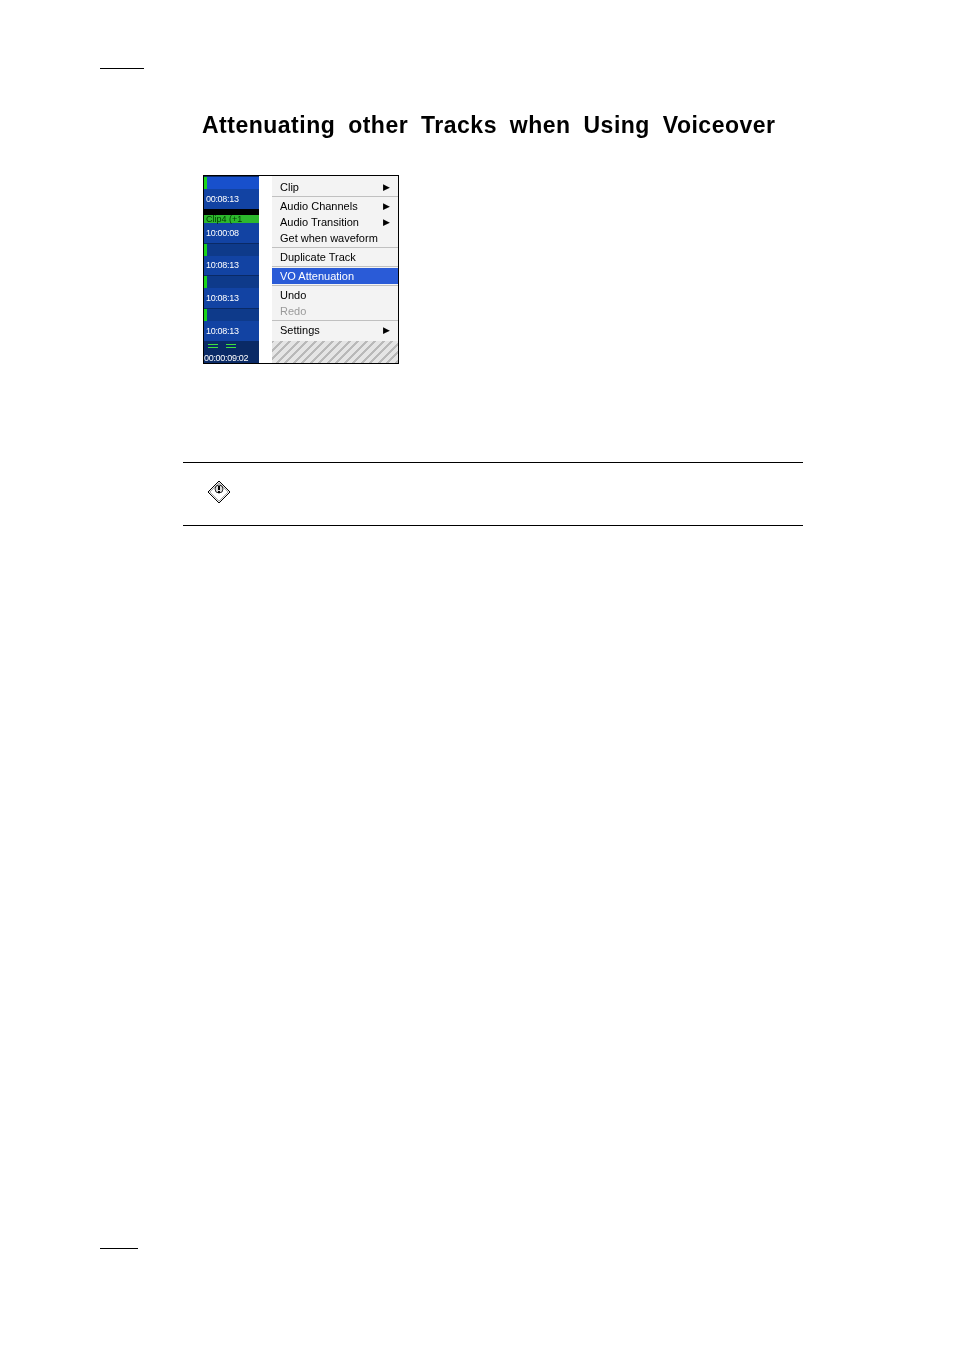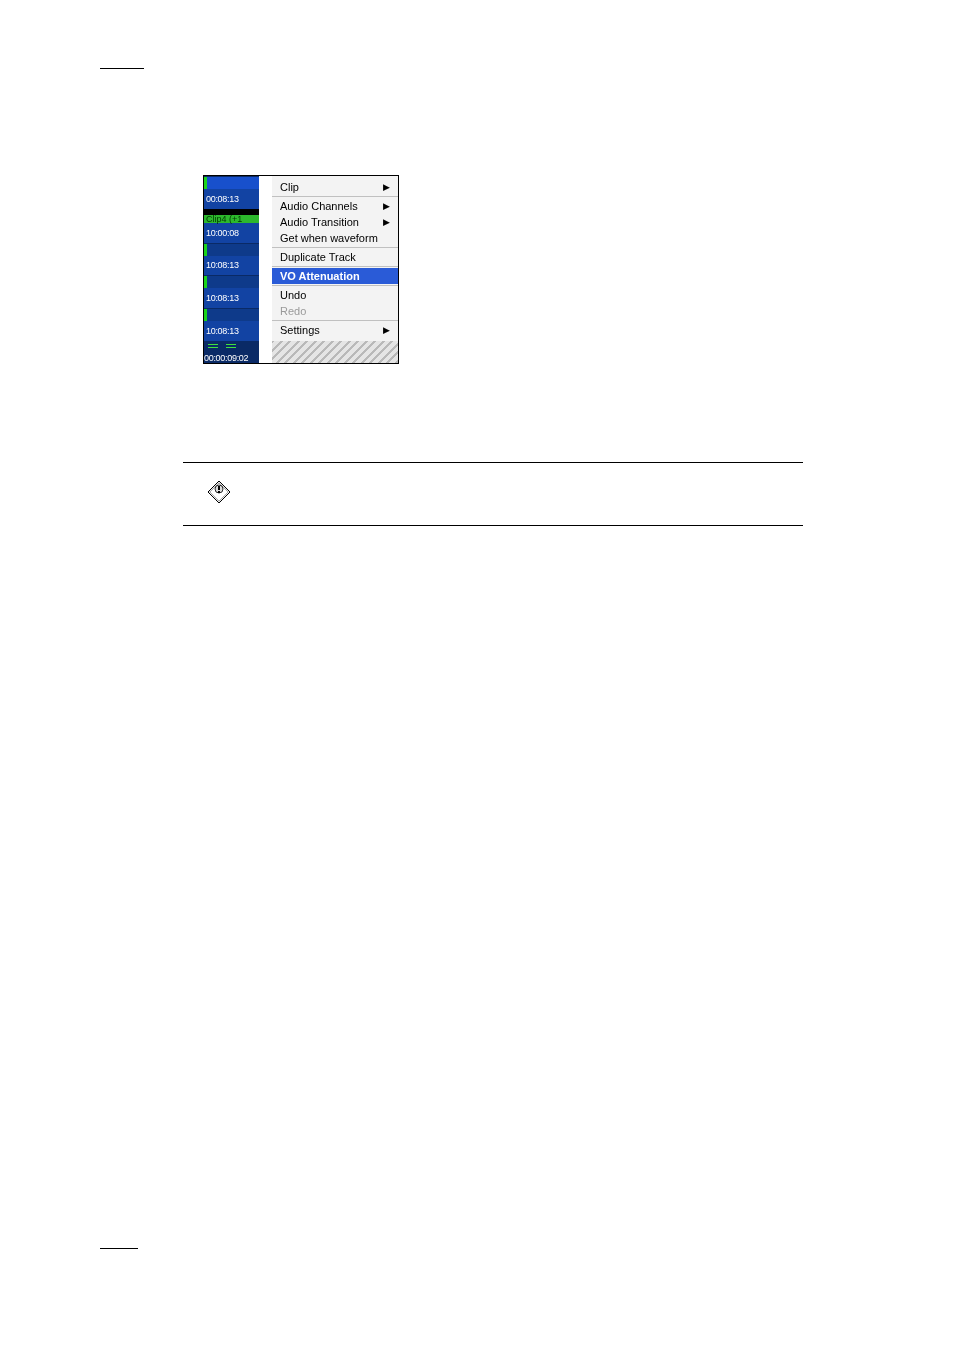--- a/index.html
+++ b/index.html
@@ -69,21 +69,21 @@
   }
   .bottom-tc .ham { position:absolute; left:4px; top:3px; width:10px; height:6px;
     background: repeating-linear-gradient(#3fe03f 0 1px, transparent 1px 3px); }
   .bottom-tc .ham2 { left: 22px; }
 
   .shot-right { flex: 1; background: #f3f3f3; font-size: 11px; color:#000;margin-left:13px; }
   .menu-group { padding: 3px 0; }
   .menu-item { padding: 2px 8px; display:flex; align-items:center; justify-content:space-between; height:16px; }
   .menu-item.disabled { color: #9a9a9a; }
   .menu-sep { border-top: 1px solid #c0c0c0; margin: 1px 0; }
-  .menu-item.highlight { background: #2a5bd7; color: #fff; font-weight: bold; }
+  .menu-item.highlight { background: #2a5bd7; color: #fff; }
   .arrow { font-size: 9px; }
   .hatched {
     height: 22px;
     background: repeating-linear-gradient(135deg, #b9b9b9 0 2px, #e5e5e5 2px 6px);
   }
 
   
   .note-wrap {
     position: absolute;
     left: 183px; top: 462px;
@@ -103,20 +103,21 @@
     width: 38px;
     border-top: 1px solid #000;
   }
 </style>
 </head>
 <body>
 
 <div class="page">
   <div class="top-rule"></div>
 
+  <div class="section-title">Attenuating other Tracks when Using Voiceover</div>
 
   <div class="shot">
     <div class="shot-left">
       <div class="track-chip sel">
           <span class="bar"></span>
         </div>
       <div class="track-tc">00:08:13</div>
       <div class="clipname">Clip4 (+1</div>
       <div class="track-tc">10:00:08</div>
       <div class="track-chip">

